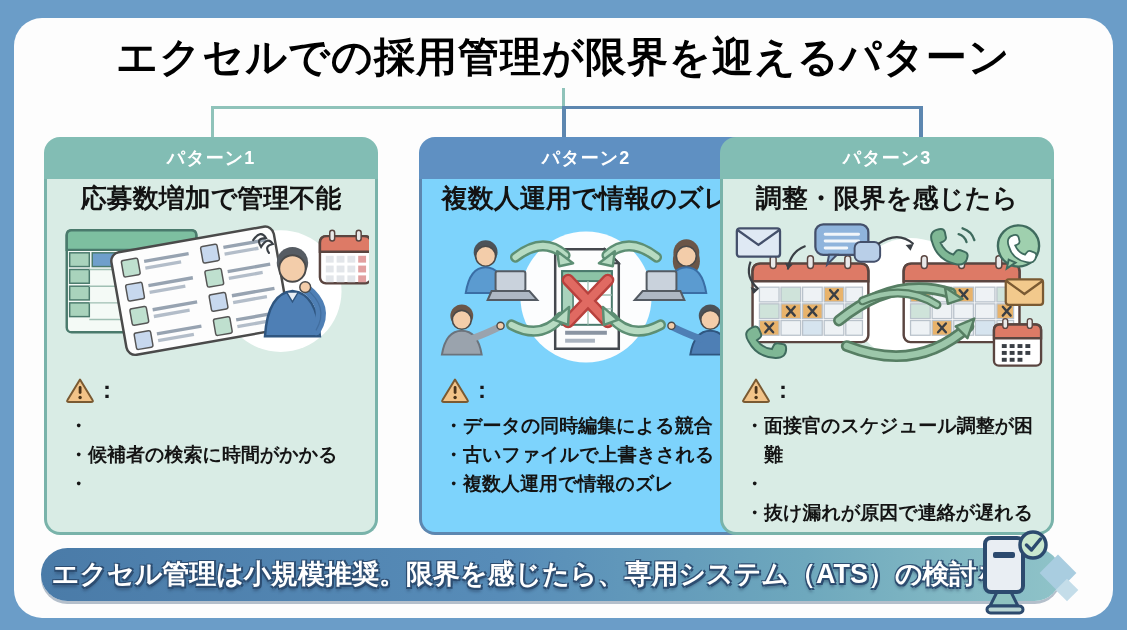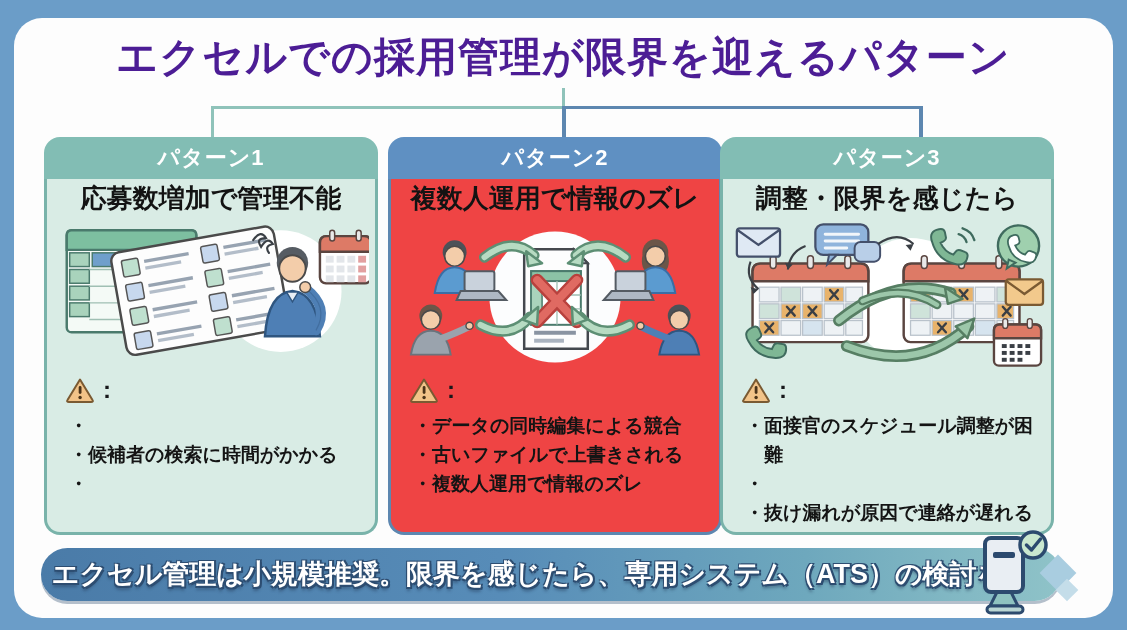--- a/index.html
+++ b/index.html
@@ -1,31 +1,31 @@
 <!DOCTYPE html>
 <html><head>
 <meta charset="utf-8">
 <style>
   html,body{margin:0;padding:0;}
   body{font-family:"Liberation Sans",sans-serif;}
   .stage{position:relative;width:1127px;height:630px;background:#6b9dc8;overflow:hidden;}
   .frame{position:absolute;left:14px;top:18px;right:14px;bottom:12px;background:#fdfdfd;border-radius:28px;}
-  .title{position:absolute;top:30px;left:0;width:100%;text-align:center;font-size:41px;font-weight:900;color:#4c1d95;letter-spacing:1px;}
+  .title{position:absolute;top:30px;left:0;width:100%;text-align:center;font-size:41px;font-weight:900;color:#000000;letter-spacing:1px;}
   
   .conn{position:absolute;}
   .c-teal{background:#8fc3ba;}
   .c-blue{background:#5d87b0;}
   
   .card{position:absolute;top:137px;width:334px;height:398px;border-radius:18px;}
-  .card-header{height:42px;border-radius:16px 16px 0 0;color:#ffffff;font-size:22px;font-weight:800;display:flex;align-items:center;justify-content:center;letter-spacing:1px;}
+  .card-header{height:42px;border-radius:16px 16px 0 0;color:#ffffff;font-size:18px;font-weight:800;display:flex;align-items:center;justify-content:center;letter-spacing:1px;}
   .card-body{position:absolute;top:42px;left:0;right:0;bottom:0;border-radius:0 0 16px 16px;border:3px solid;border-top:none;box-sizing:border-box;}
   .teal .card-header{background:#82bdb4;}
   .teal .card-body{background:#d9ece5;border-color:#79b3aa;}
   .blue .card-header{background:#5f90c2;}
-  .blue .card-body{background:#ef4444;border-color:#5d87b0;}
+  .blue .card-body{background:#7dd3fc;border-color:#5d87b0;}
   .card-subtitle{font-size:26px;font-weight:800;color:#131313;text-align:center;padding:2px 0 3px;}
   .illus{position:relative;height:150px;margin:2px 6px 0;}
   .illus svg{display:block;width:100%;height:150px;}
   .warn-row{display:flex;align-items:center;gap:8px;padding-left:18px;height:32px;margin-top:3px;}
   .warn-colon{font-size:24px;font-weight:900;color:#17171a;}
   .bullets{list-style:none;margin:5px 0 0;padding:0 6px 0 22px;}
   .bullets li{display:flex;font-size:19px;font-weight:700;color:#141414;line-height:29px;}
   .bullets .bm{flex:0 0 19px;}
   
   .banner{position:absolute;left:41px;top:548px;width:1020px;height:53px;border-radius:27px;
@@ -156,21 +156,21 @@
             <span class="bm">・</span>
             <span>候補者の検索に時間がかかる</span>
           </li>
         <li>
             <span class="bm">・</span>
           </li>
       </ul>
     </div>
   </div>
 
-  <div class="card blue" style="left:388px;">
+  <div class="card blue" style="left:419px;">
     <div class="card-header">パターン2</div>
     <div class="card-body">
       <div class="card-subtitle">複数人運用で情報のズレ</div>
       <div class="illus">
         <svg viewBox="0 0 318 150">
           <circle cx="159" cy="76" r="66" fill="#fcfdfe"></circle>
           <g>
             <path d="M128,28 h50 l14,14 v86 h-64 z" fill="#fdfdfd" stroke="#44484e" stroke-width="2.5"></path>
             <path d="M178,28 l14,14 h-14 z" fill="#d8dee6" stroke="#44484e" stroke-width="2"></path>
             <rect x="135" y="50" width="50" height="54" fill="#ffffff" stroke="#4a7a6c" stroke-width="2"></rect>

